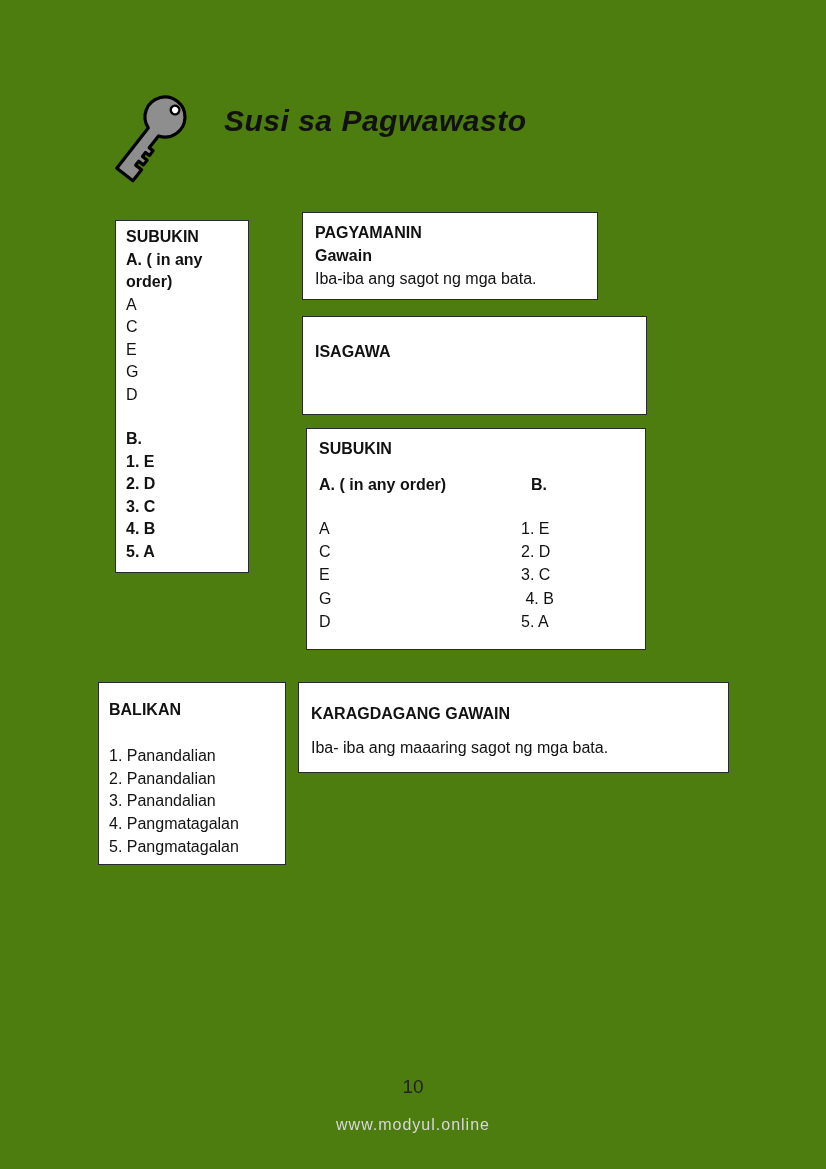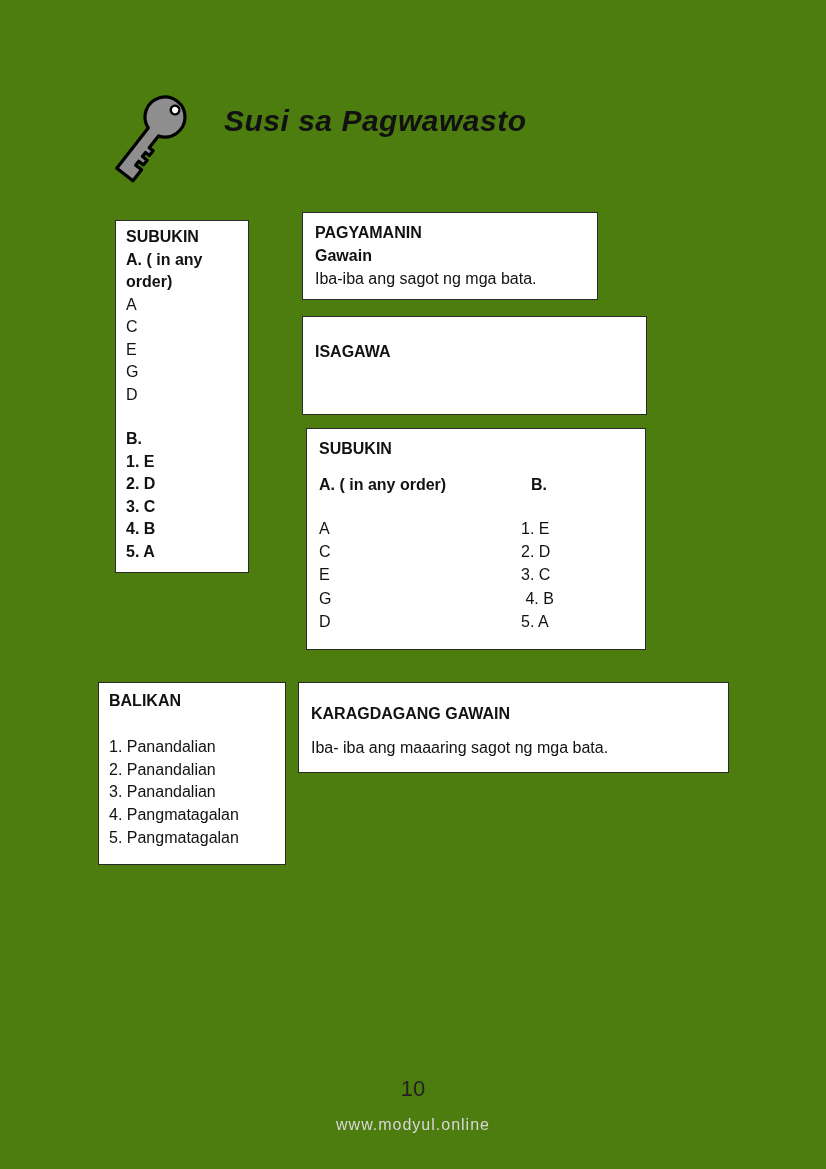--- a/index.html
+++ b/index.html
@@ -43,30 +43,30 @@
 
   #box-isagawa     { left: 302px; top: 316px; width: 345px; height: 99px;  padding: 9px 12px; line-height: 23px; }
   #box-isagawa .line { margin-top: 14px; }
 
   #box-tayahin     { left: 306px; top: 428px; width: 340px; height: 222px; padding: 8px 12px; line-height: 23px; }
   #box-tayahin .tay-head { position: relative; margin-top: 13px; }
   #box-tayahin .tay-label-b { position: absolute; left: 212px; top: 0; }
   #box-tayahin .tay-cols { position: relative; margin-top: 21px; line-height: 23.2px; }
   #box-tayahin .col-b { position: absolute; left: 202px; top: 0; }
 
-  #box-balikan     { left: 98px;  top: 682px; width: 188px; height: 183px; padding: 7px 10px; line-height: 22.8px; }
+  #box-balikan     { left: 98px;  top: 682px; width: 188px; height: 183px; padding: 16px 10px; line-height: 22.8px; }
   #box-balikan .spacer { height: 23px; }
 
   #box-karagdagang { left: 298px; top: 682px; width: 431px; height: 91px;  padding: 8px 12px; line-height: 23px; }
   #box-karagdagang .line { margin-top: 11px; }
 
   
   .page-number {
     position: absolute; left: 0; right: 0; top: 1076px;
-    text-align: center; font-size: 22px; color: #222;
+    text-align: center; font-size: 19px; color: #222;
   }
   .watermark {
     position: absolute; left: 0; right: 0; top: 1116px;
     text-align: center; font-size: 16px; color: #d8d8d8;
     letter-spacing: 1px;
   }
 </style>
 </head>
 <body>
 

